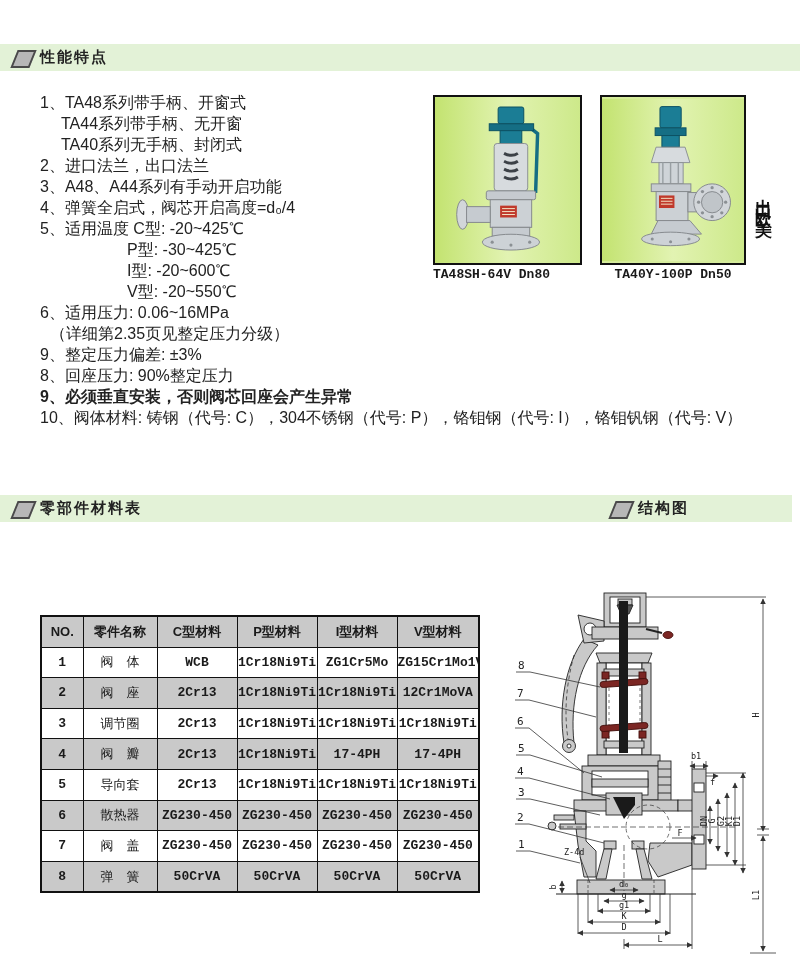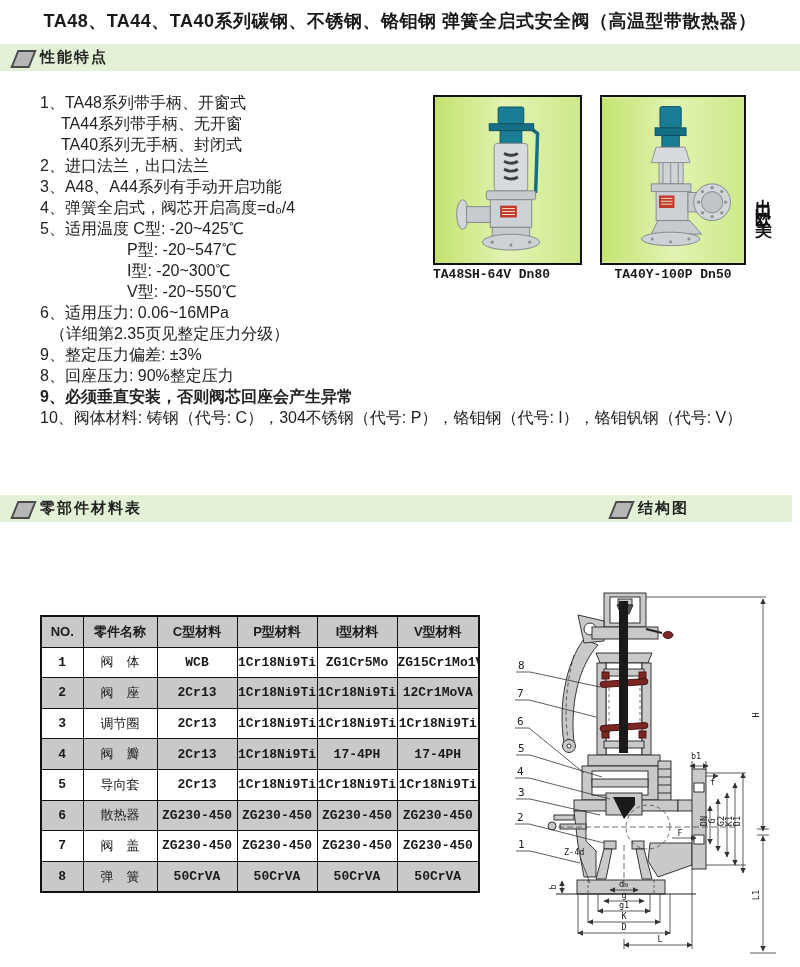--- a/index.html
+++ b/index.html
@@ -36,37 +36,36 @@
   .diagram{position:absolute;left:500px;top:545px;width:300px;height:422px;}
   .diagram svg{display:block;}
   .dl{font-family:"DejaVu Sans Mono",monospace;font-size:8.5px;fill:#222;}
   .co{font-family:"DejaVu Sans Mono",monospace;font-size:11px;fill:#222;}
 </style>
 </head>
 <body>
 
 <div class="page">
 
-  <div class="title">TA48、TA44、TA40系列碳钢、不锈钢、铬钼钢  弹簧全启式安全阀（高温型带散热器）</div>
 
   <div class="bar bar1">
     <span class="bar-icon icon-a"></span>
     <span class="bar-label lbl-a">性能特点</span>
   </div>
 
   <div class="features">
       <div class="feat-line ind0">1、TA48系列带手柄、开窗式</div>
       <div class="feat-line ind1">TA44系列带手柄、无开窗</div>
       <div class="feat-line ind1">TA40系列无手柄、封闭式</div>
       <div class="feat-line ind0">2、进口法兰，出口法兰</div>
       <div class="feat-line ind0">3、A48、A44系列有手动开启功能</div>
       <div class="feat-line ind0">4、弹簧全启式，阀芯开启高度=d₀/4</div>
       <div class="feat-line ind0">5、适用温度  C型:  -20~425℃</div>
-      <div class="feat-line ind2">P型:  -20~547℃</div>
-      <div class="feat-line ind2">I型:  -20~300℃</div>
+      <div class="feat-line ind2">P型:  -30~425℃</div>
+      <div class="feat-line ind2">I型:  -20~600℃</div>
       <div class="feat-line ind2">V型:  -20~550℃</div>
       <div class="feat-line ind0">6、适用压力: 0.06~16MPa</div>
       <div class="feat-line ind3">（详细第2.35页见整定压力分级）</div>
       <div class="feat-line ind0">9、整定压力偏差: ±3%</div>
       <div class="feat-line ind0">8、回座压力: 90%整定压力</div>
       <div class="feat-line ind0 fbold">9、必须垂直安装，否则阀芯回座会产生异常</div>
       <div class="feat-line ind0">10、阀体材料: 铸钢（代号: C），304不锈钢（代号: P），铬钼钢（代号: I），铬钼钒钢（代号: V）</div>
     </div>
 
   <div class="photo photo1">

